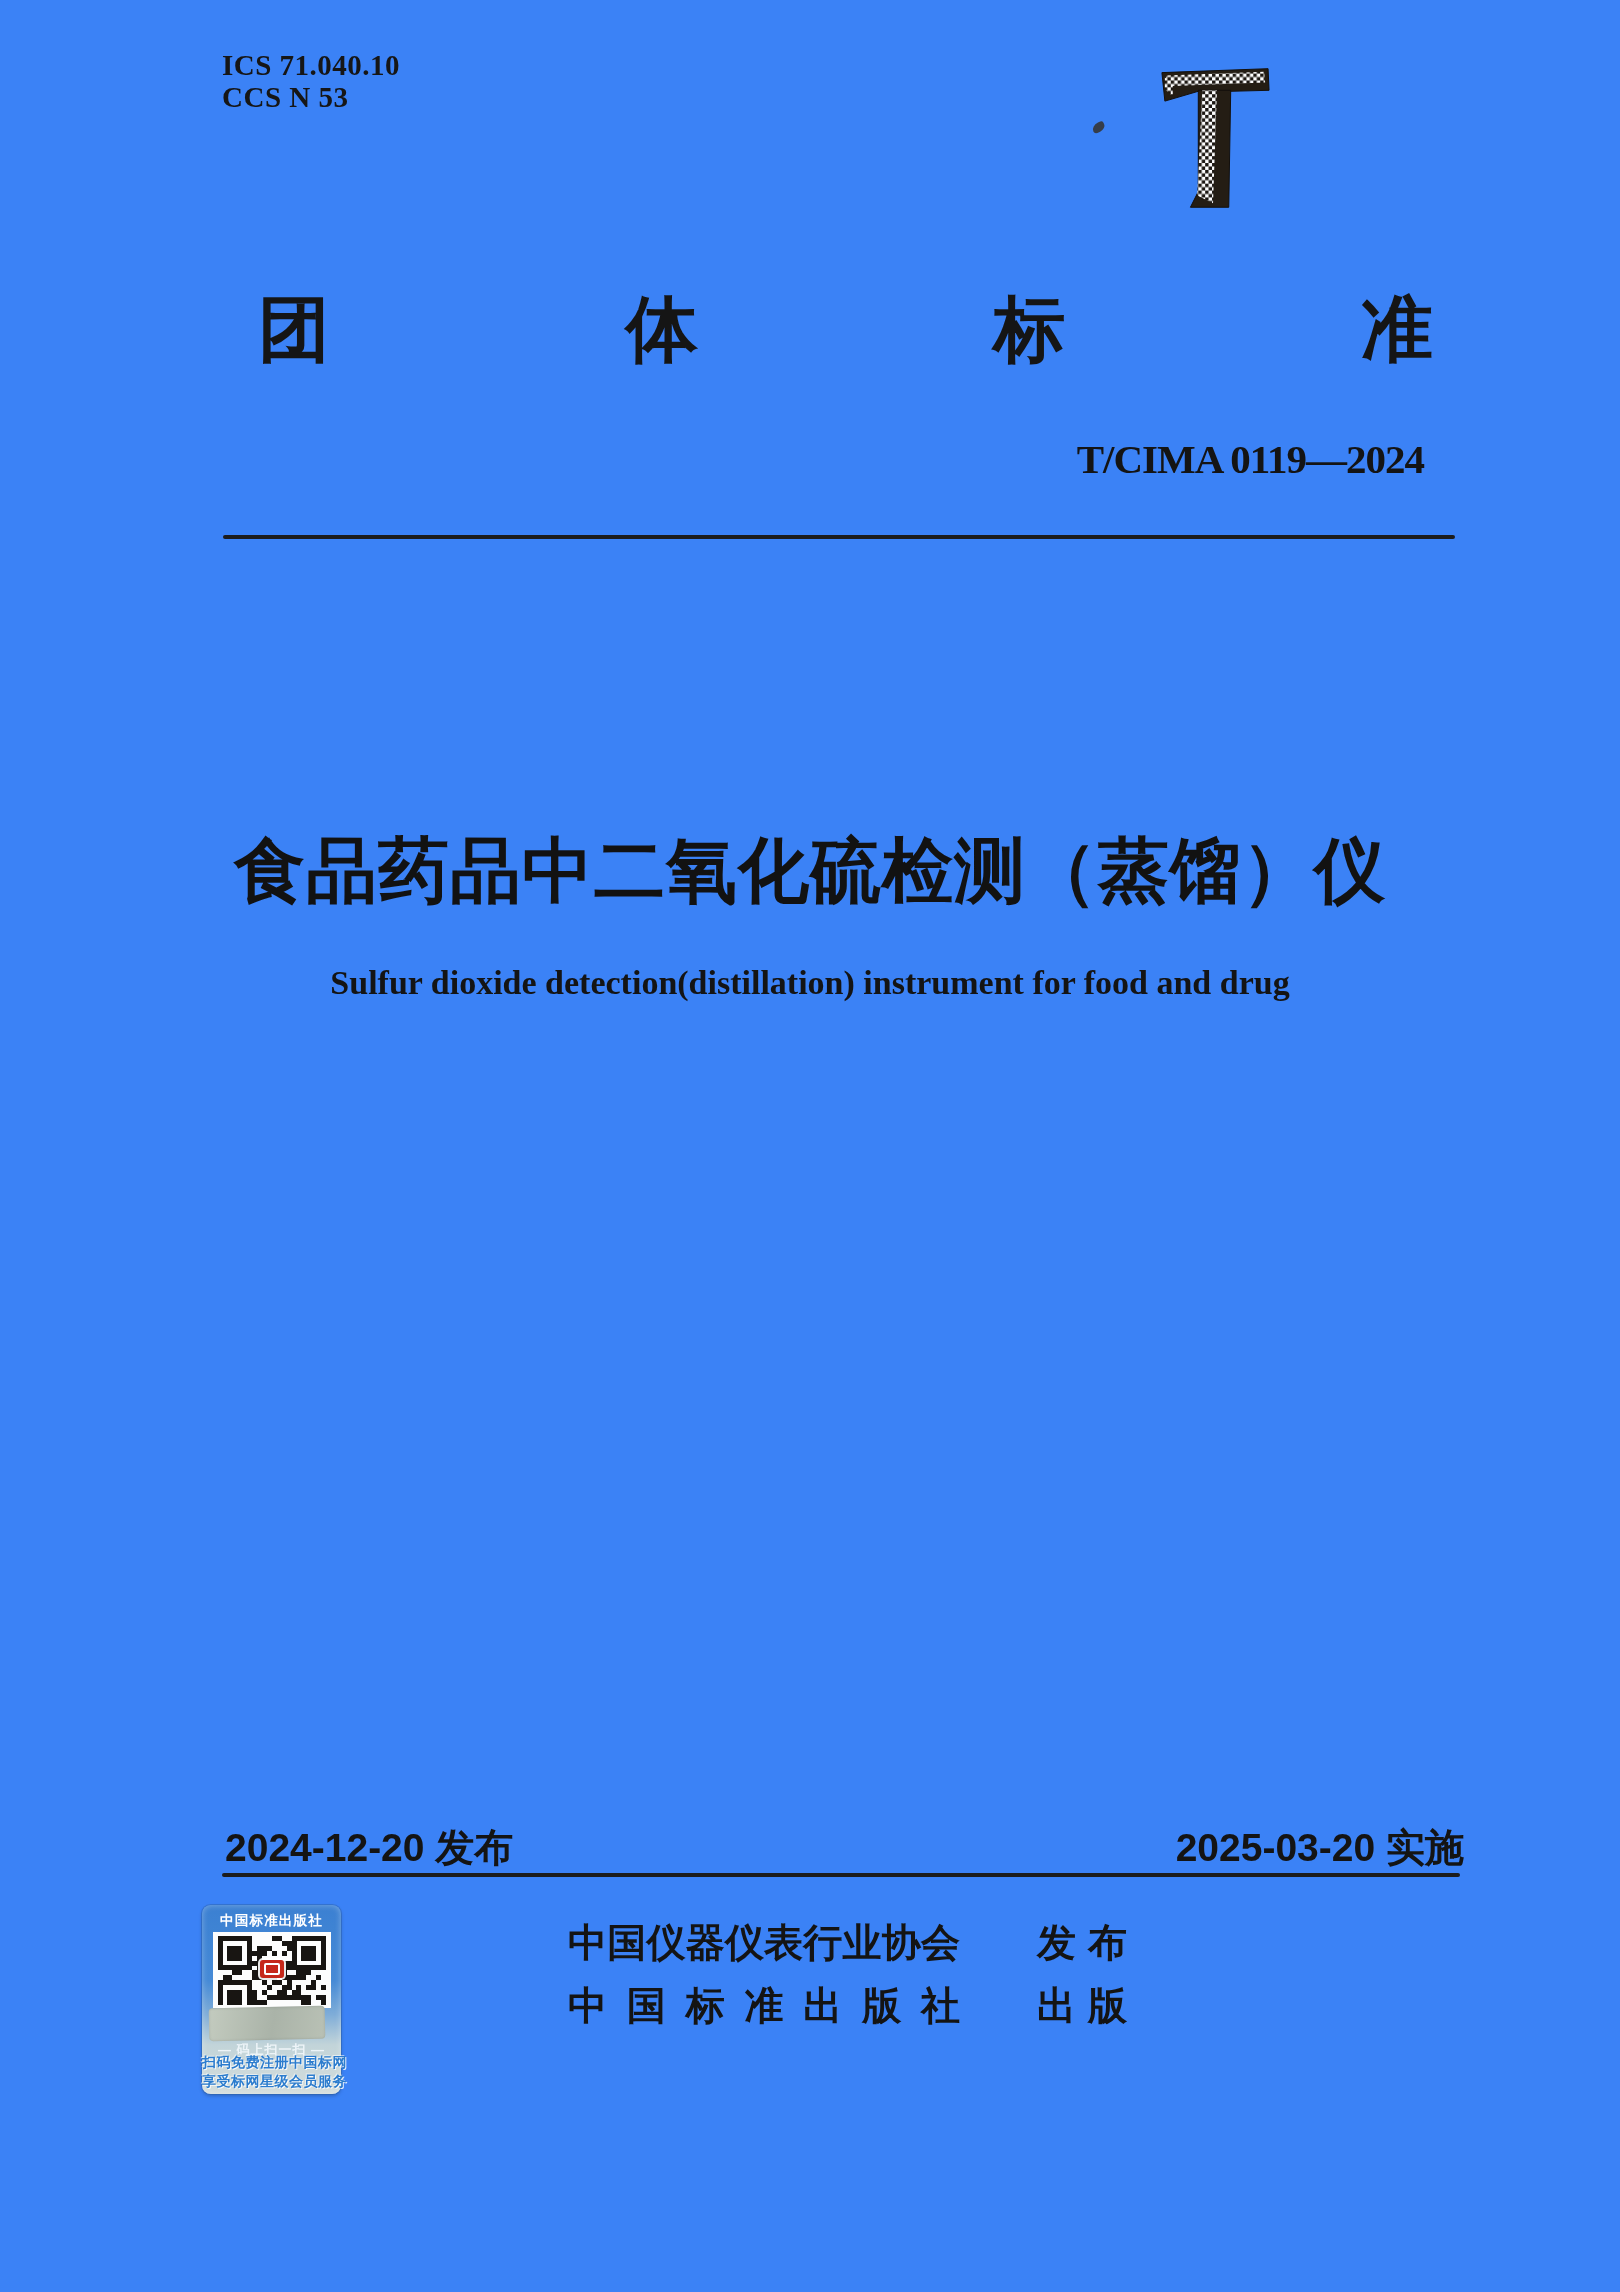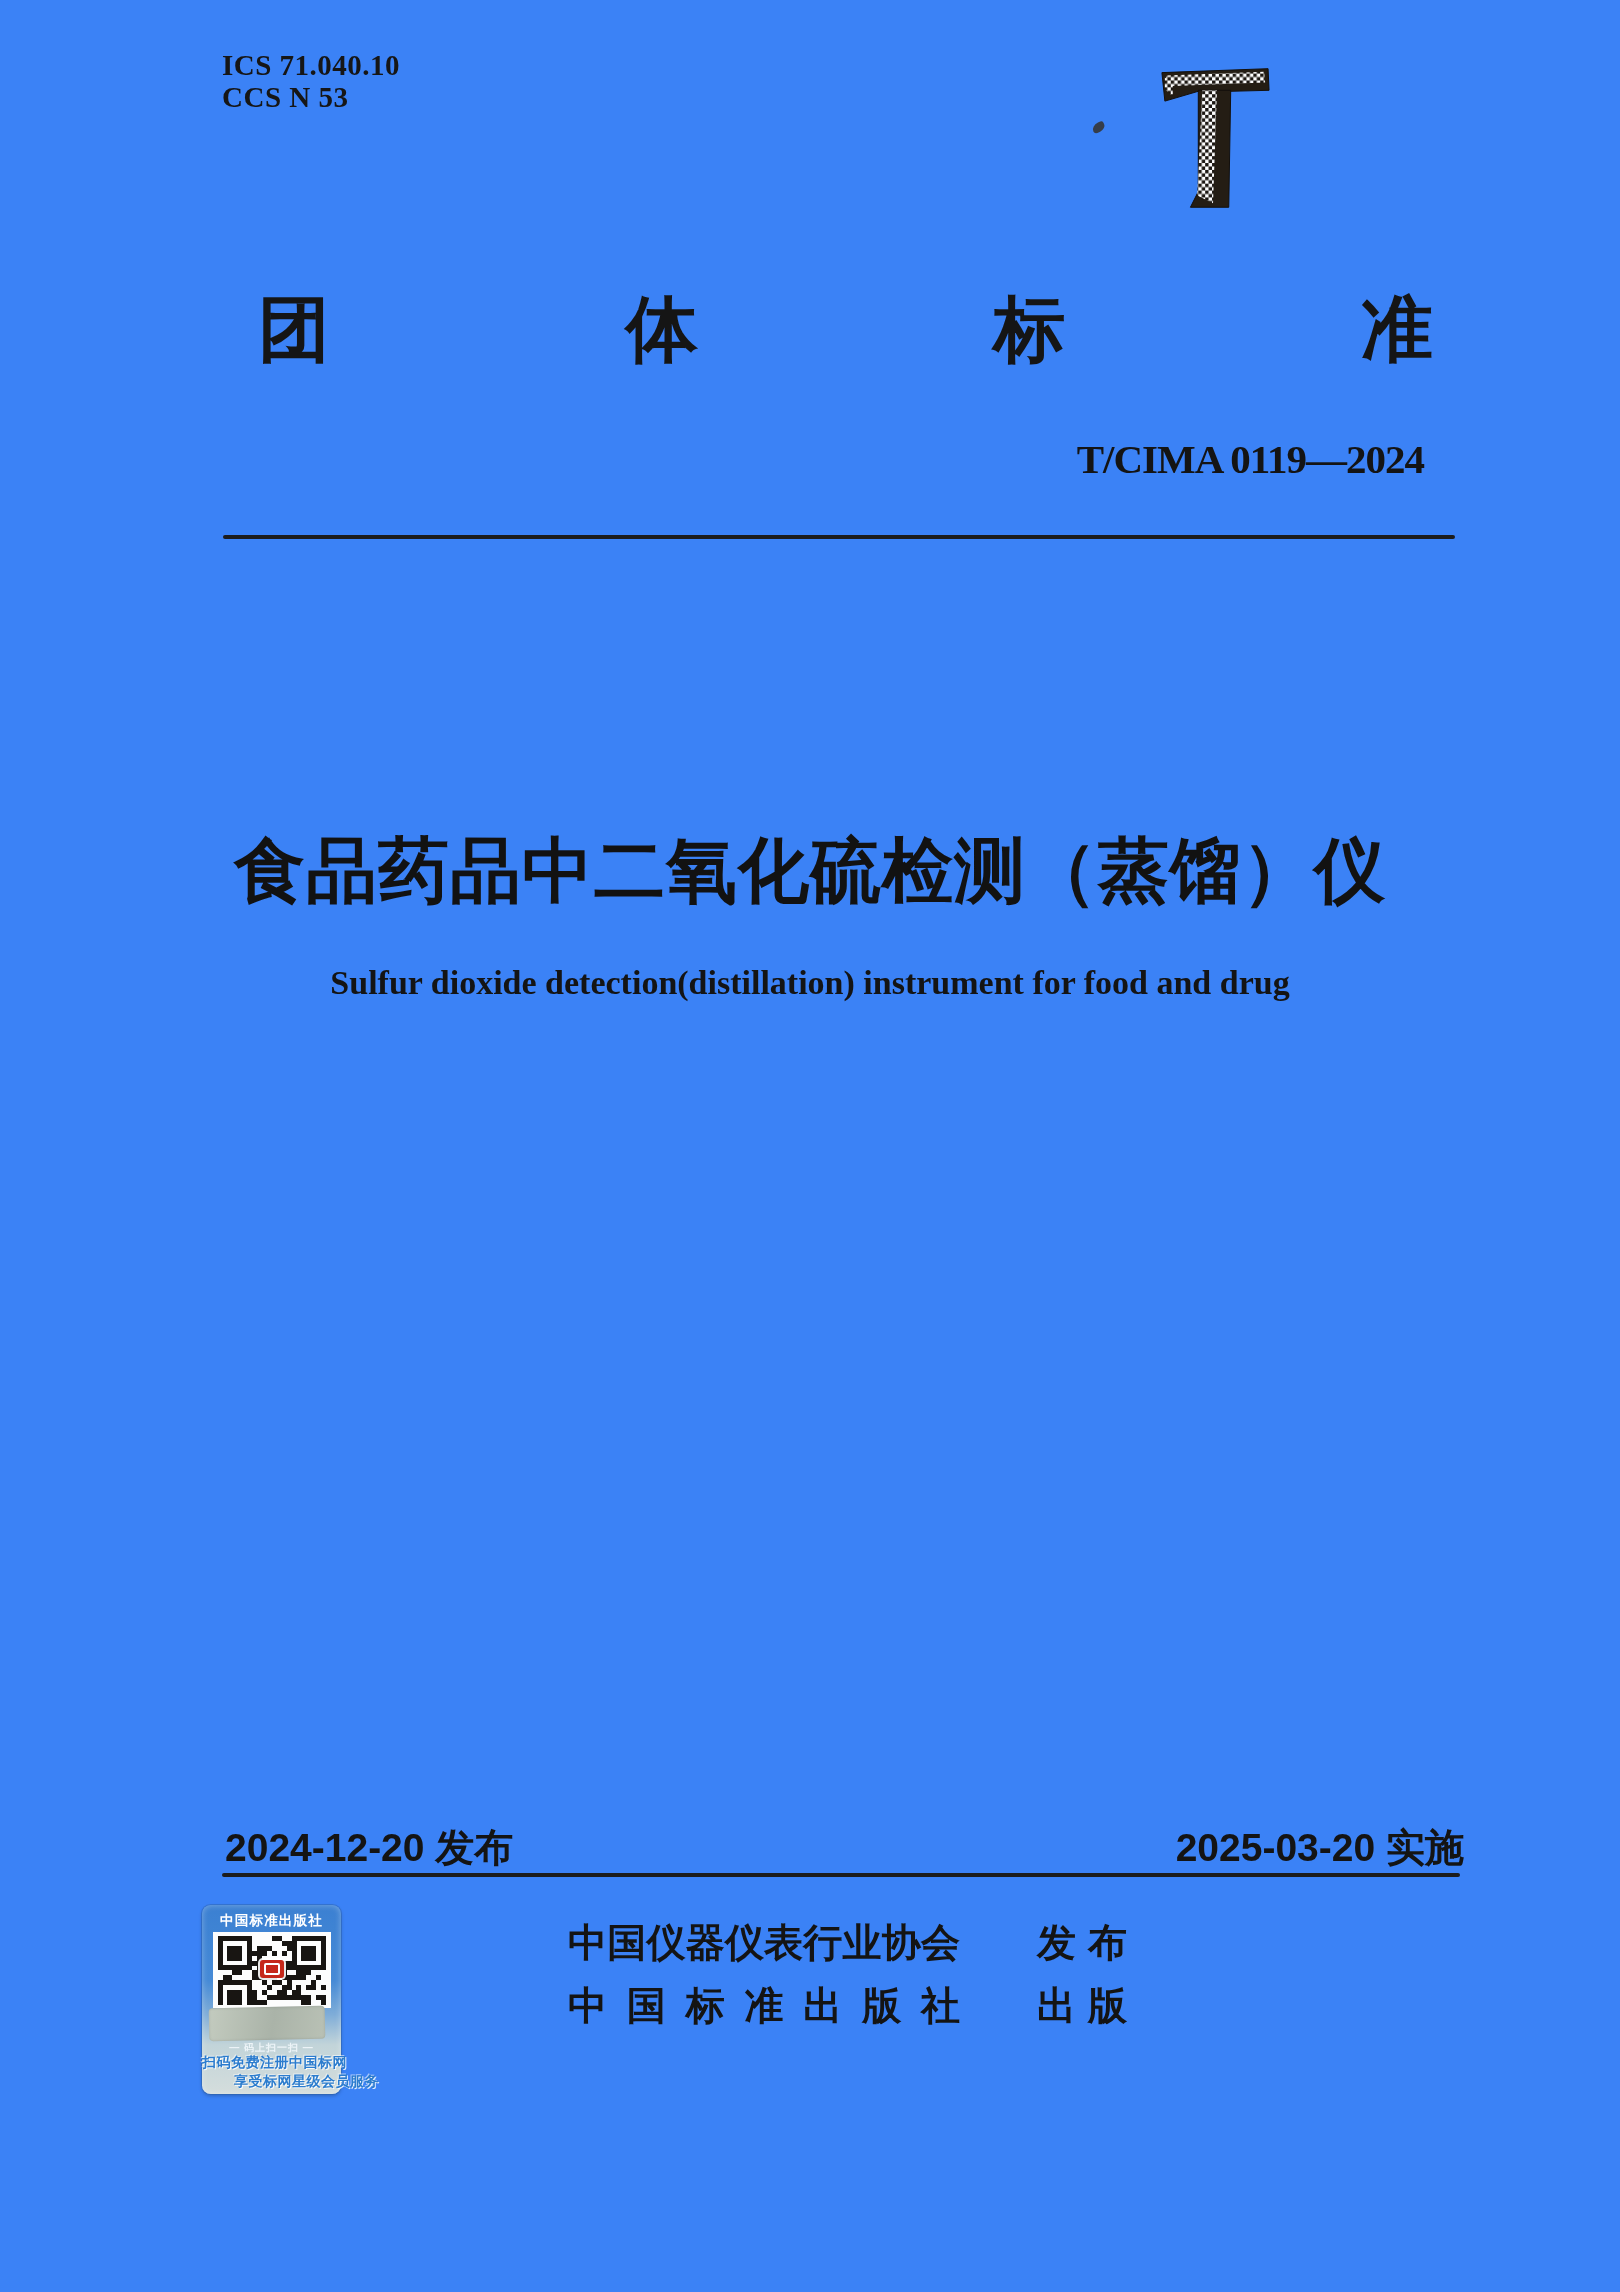--- a/index.html
+++ b/index.html
@@ -100,30 +100,30 @@
   }
   .qr-logo-inner { width:12.7px; height:7.8px; border:2px solid #ffffff; border-radius:2px; }
   .scratch {
     position:absolute; left:6.9px; top:102px; width:116px; height:33px;
     background:linear-gradient(100deg,#c3cbbf 0%,#aab3a8 55%,#b9c1b5 100%);
     border-radius:3.9px; transform:rotate(-1.2deg);
     box-shadow:inset 0 0 2.9px rgba(0,0,0,.15);
   }
   .scan-hint {
     position:absolute; top:136px; left:0; width:100%; text-align:center;
-    color:#edf4f8; font-size:10px; letter-spacing:1px; font-weight:700;
+    color:#edf4f8; font-size:13px; letter-spacing:1px; font-weight:700;
   }
   .promo {
     position:absolute; left:0; width:100%; text-align:center;
     font-weight:700; font-size:14px; color:#2b7cce; letter-spacing:0.5px;
     text-shadow:1px 1px 0 rgba(255,255,255,.85), -1px -1px 0 rgba(255,255,255,.55);
     white-space:nowrap;
   }
   .promo-1 { top:149px; }
-  .promo-2 { top:168px;margin-left:32px; }
+  .promo-2 { top:168px; }
 </style>
 </head>
 <body>
 
 <div class="page">
 
   <div class="ics-block">
     <div>ICS 71.040.10</div>
     <div>CCS N 53</div>
   </div>

